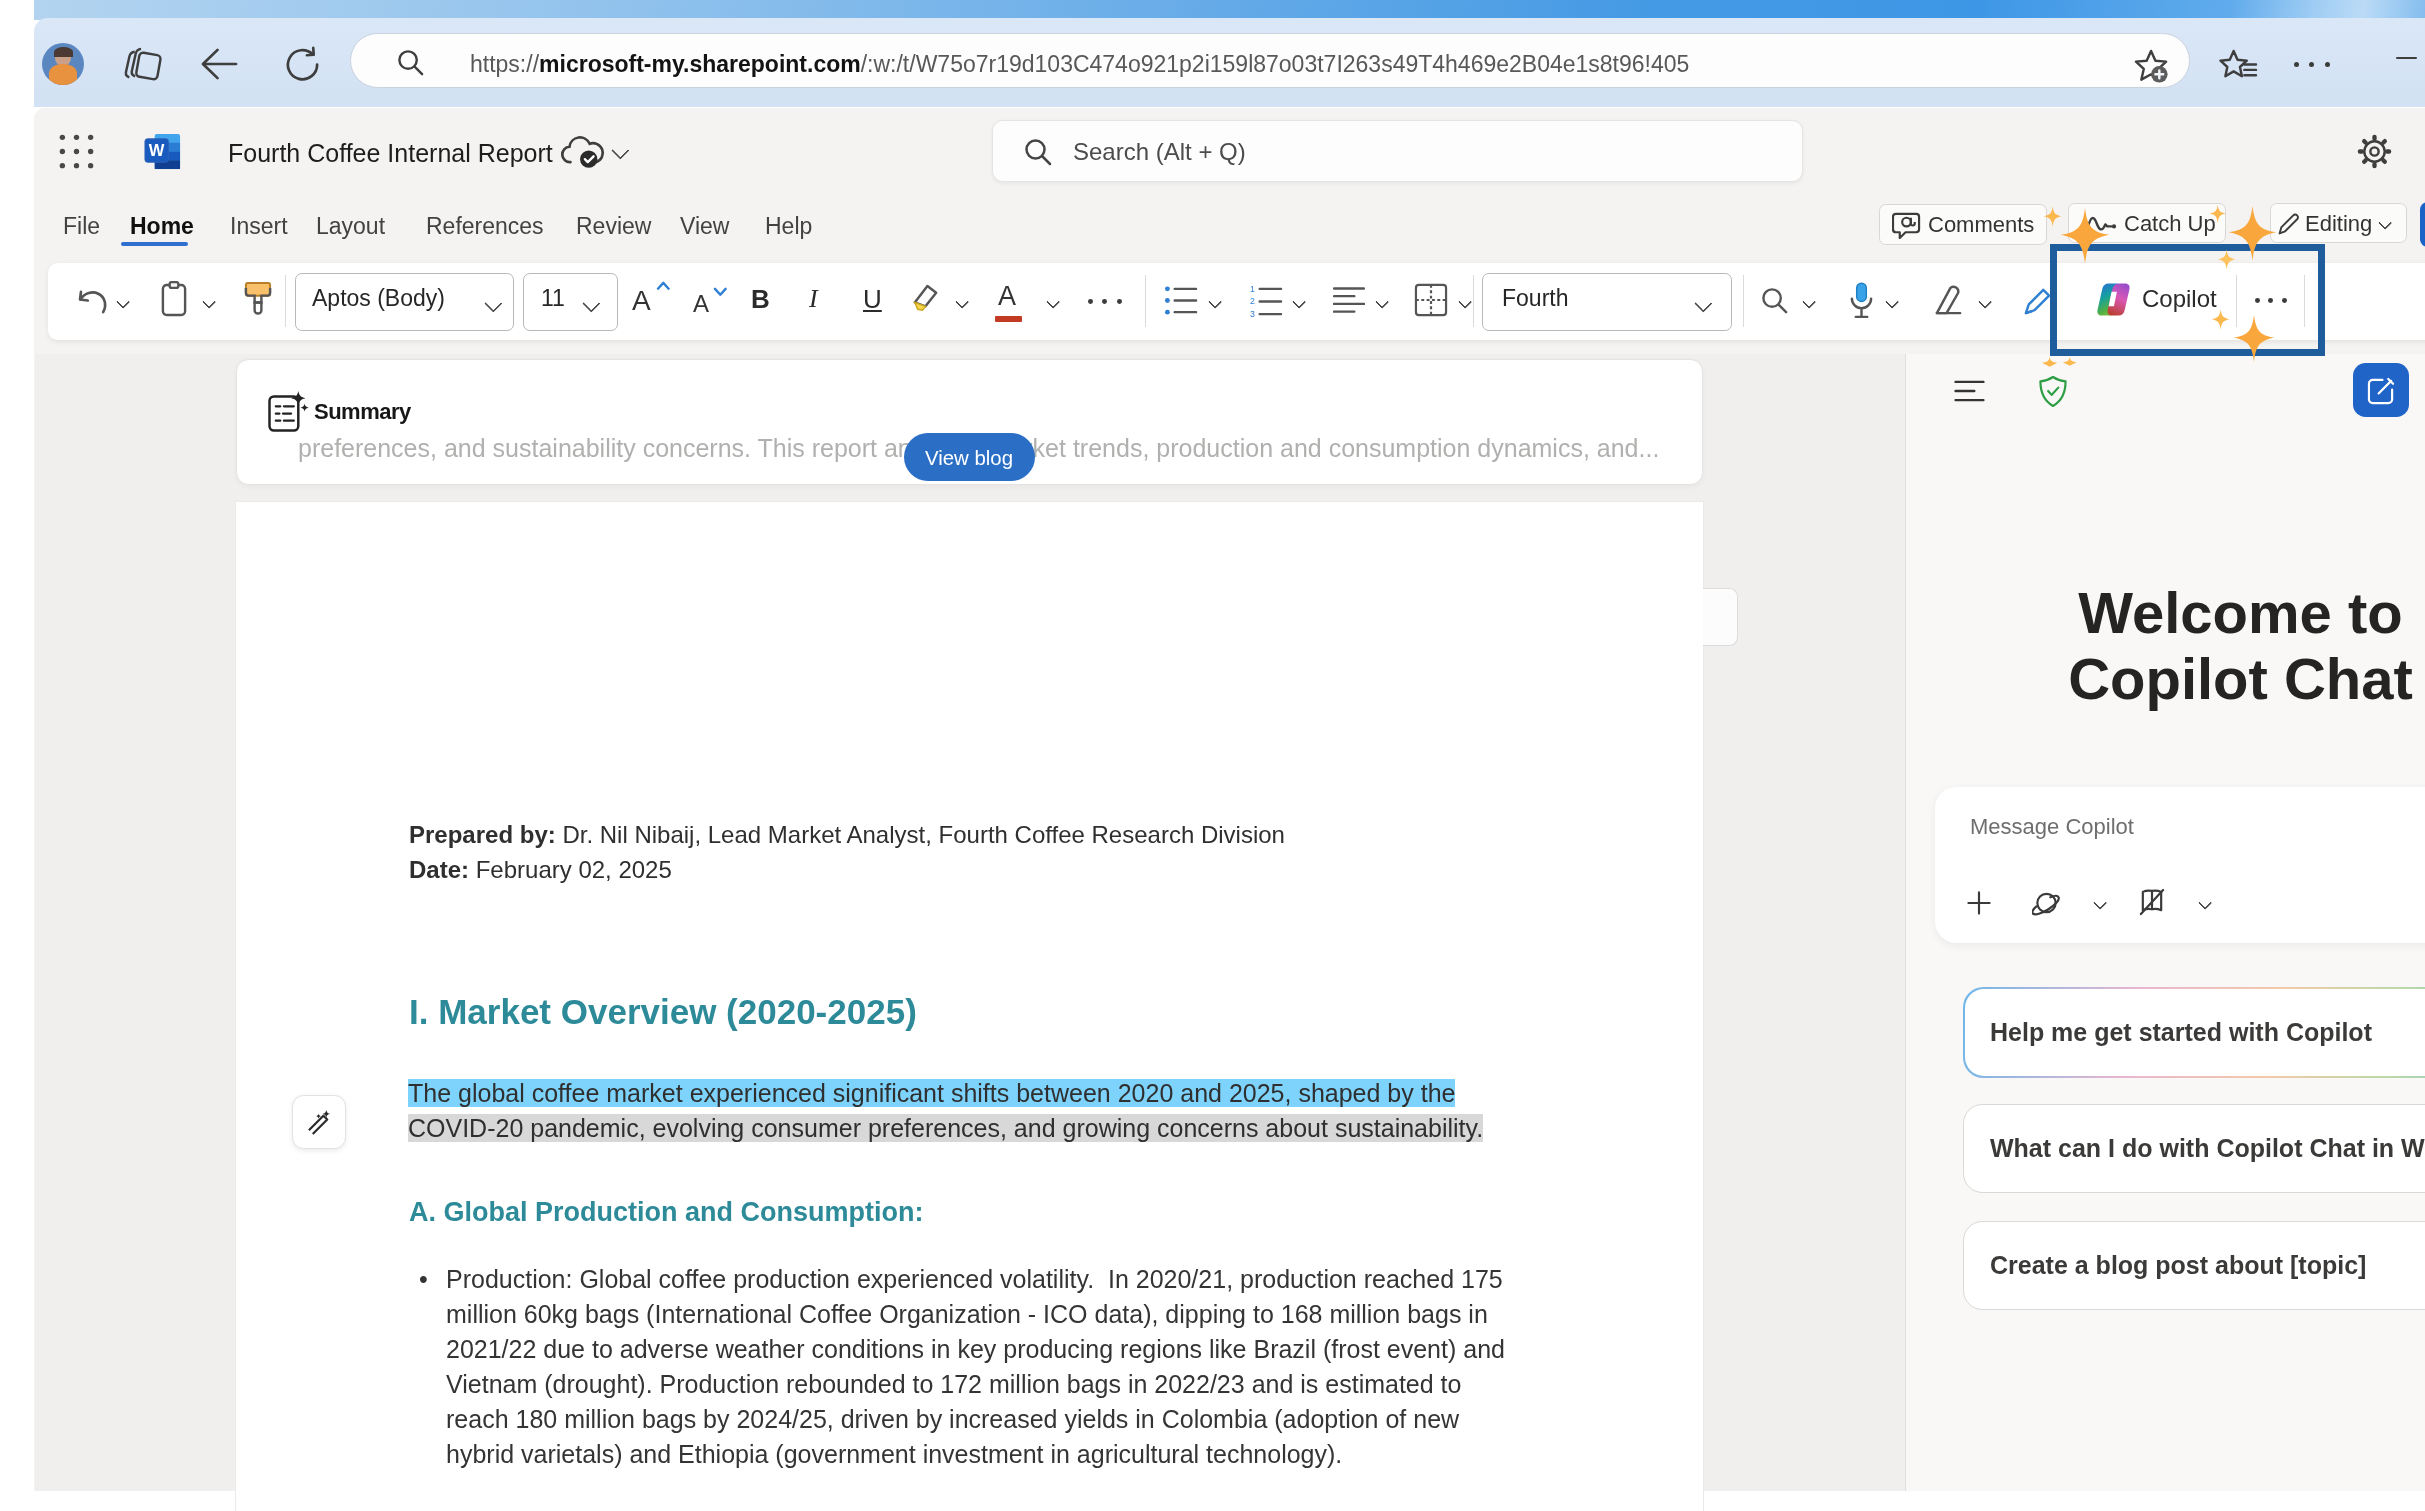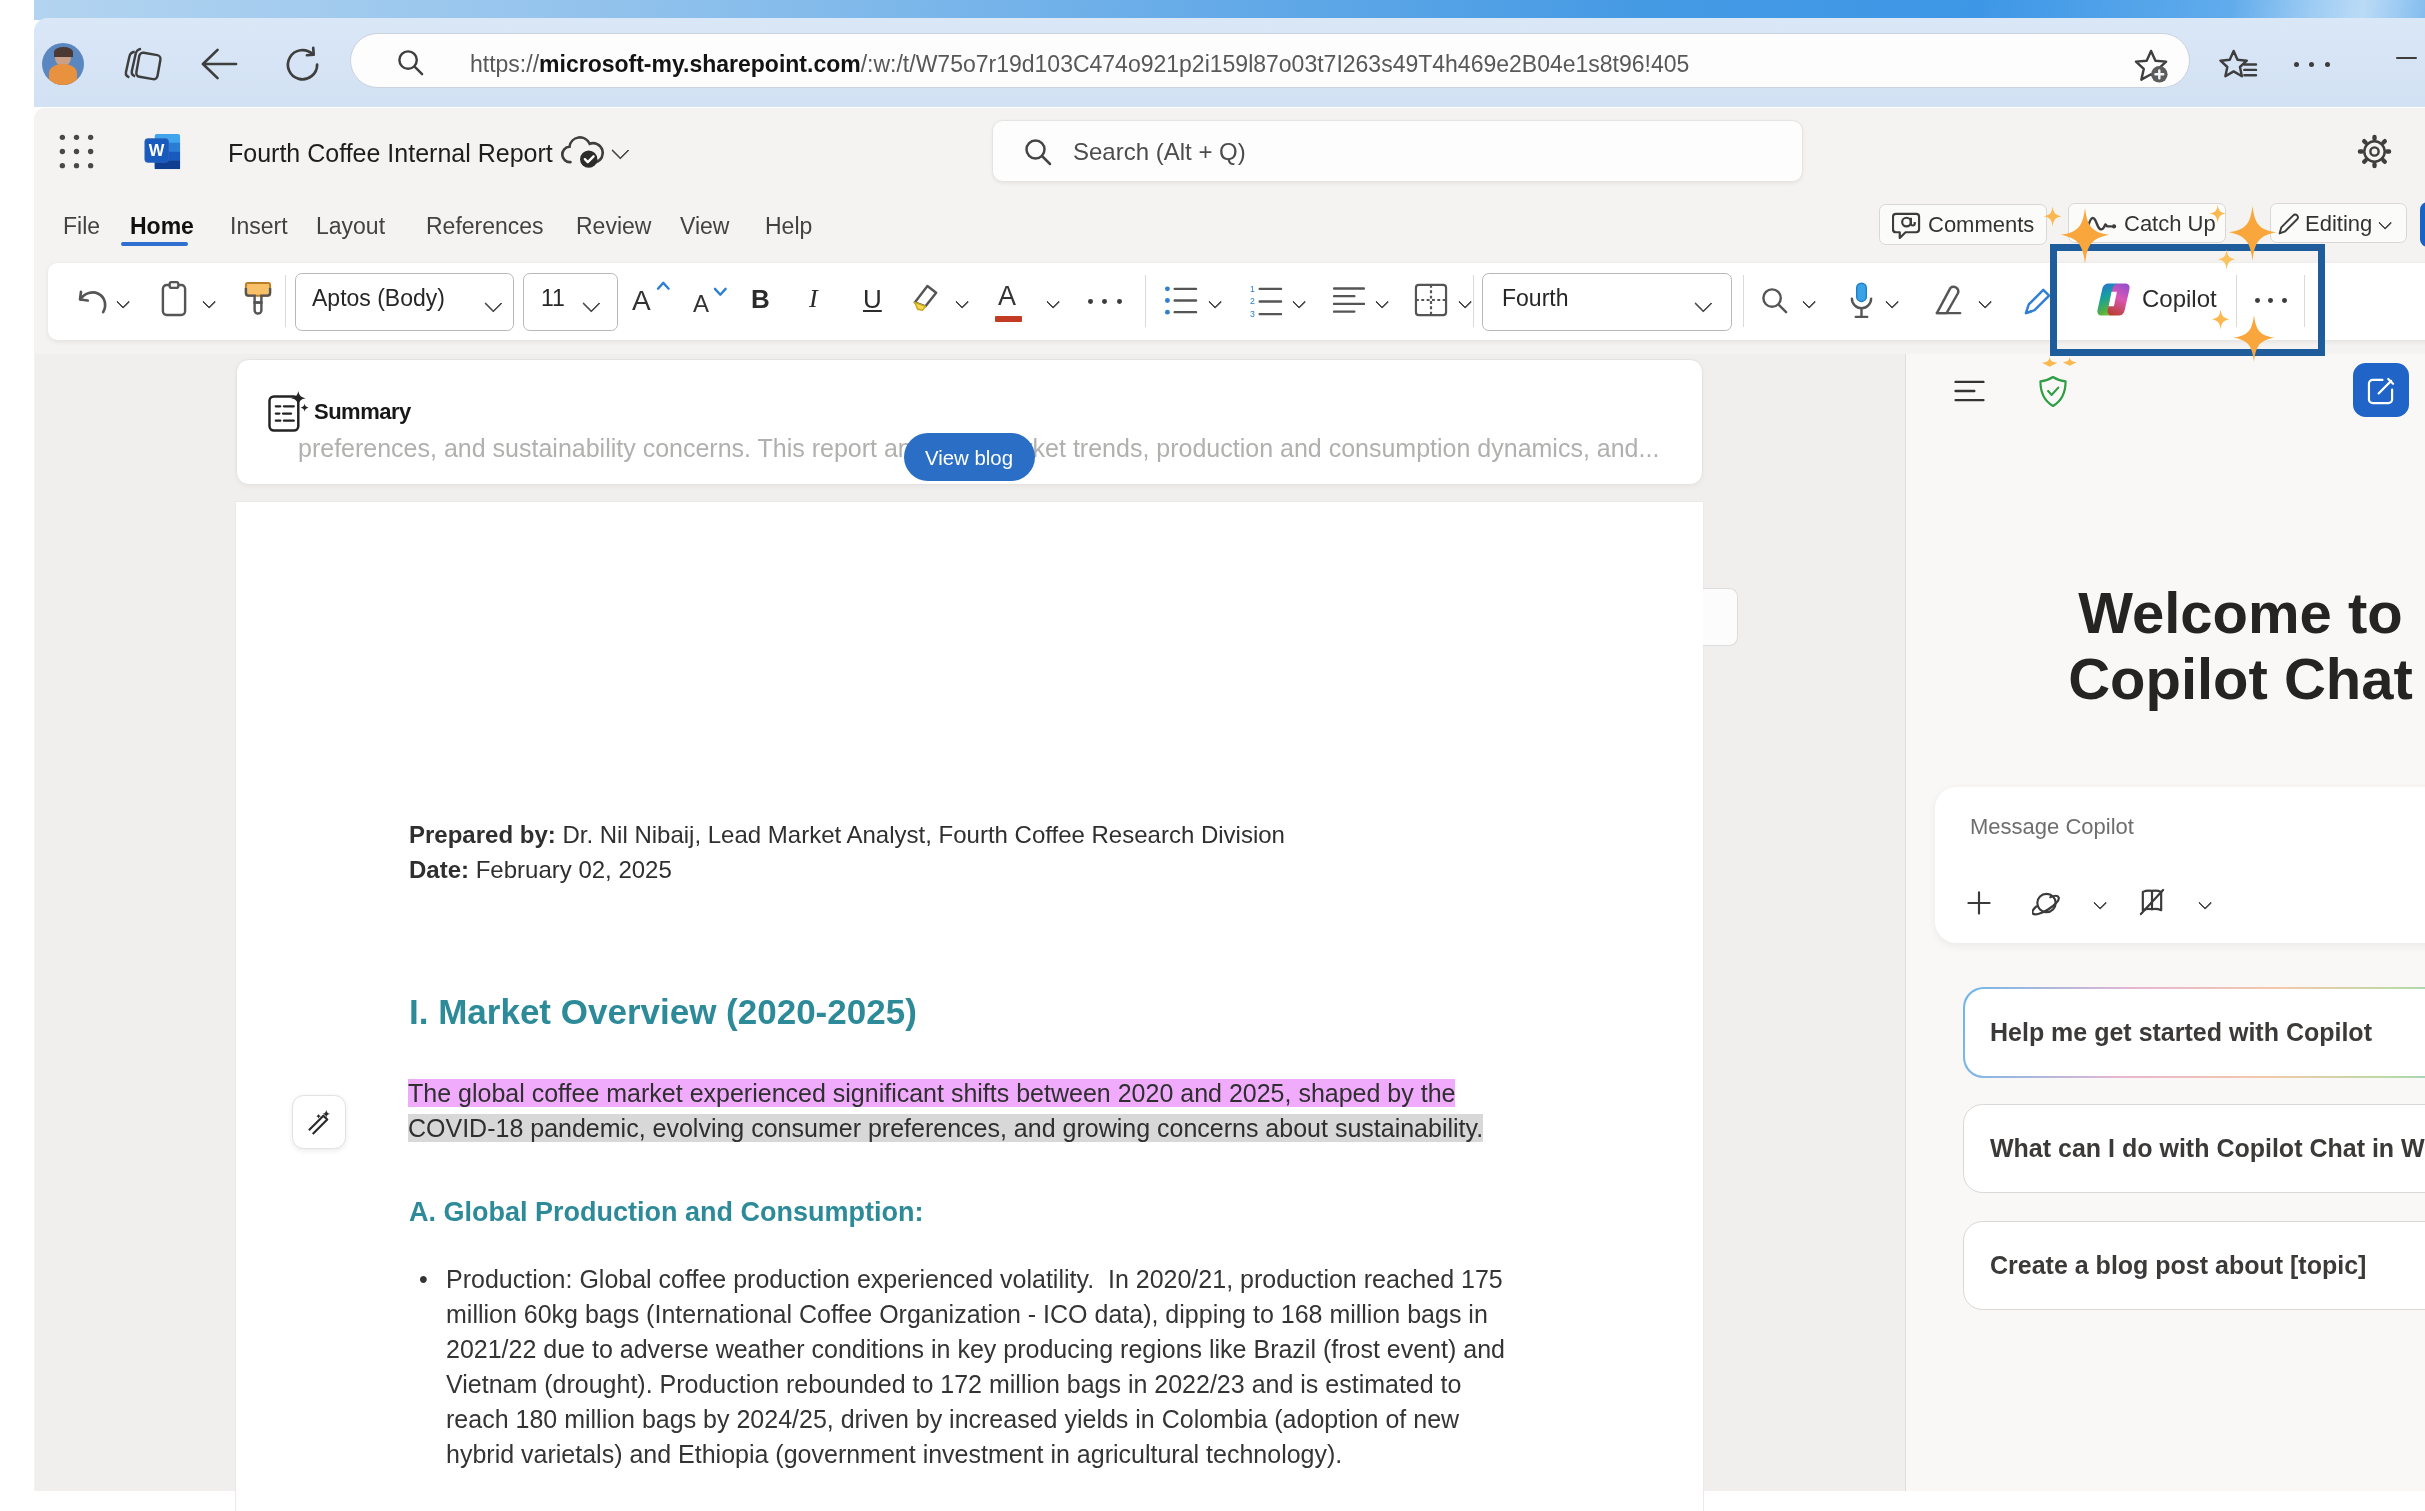--- a/index.html
+++ b/index.html
@@ -105,21 +105,21 @@
 <div class="abs" style="left:925px;top:447px;font-size:20.4px;color:#ffffff;">View blog</div>
 
 <div class="abs" style="left:236px;top:502px;width:1467px;height:1010px;background:#ffffff;box-shadow:0 0 0 1px #ebeae9;"></div>
 <div class="abs" style="left:1703px;top:588px;width:35px;height:58px;background:#fcfcfc;border:1px solid #dcdcdc;border-left:none;border-radius:0 8.7px 8.7px 0;box-sizing:border-box;"></div>
 
 
 <div class="abs" style="left:409px;top:817px;font-size:24px;line-height:35px;color:#2f2f2f;"><b>Prepared by:</b> Dr. Nil Nibaij, Lead Market Analyst, Fourth Coffee Research Division<br><b>Date:</b> February 02, 2025</div>
 
 <div class="abs" style="left:409px;top:992px;font-size:35px;line-height:39px;font-weight:bold;color:#2c8a99;">I. Market Overview (2020-2025)</div>
 
-<div class="abs" style="left:408px;top:1076px;font-size:25px;line-height:35px;color:#2f2f2f;"><span style="background:#f0abfc;">The global coffee market experienced significant shifts between 2020 and 2025, shaped by the</span><br><span style="background:#d8d8d8;">COVID-18 pandemic, evolving consumer preferences, and growing concerns about sustainability.</span></div>
+<div class="abs" style="left:408px;top:1076px;font-size:25px;line-height:35px;color:#2f2f2f;"><span style="background:#7dd3fc;">The global coffee market experienced significant shifts between 2020 and 2025, shaped by the</span><br><span style="background:#d8d8d8;">COVID-20 pandemic, evolving consumer preferences, and growing concerns about sustainability.</span></div>
 
 <div class="abs" style="left:292px;top:1095px;width:54px;height:54px;border-radius:11.6px;background:#ffffff;border:1px solid #e3e2e1;box-sizing:border-box;box-shadow:0 1.9px 4.9px rgba(0,0,0,0.08);"></div>
 
 <div class="abs" style="left:409px;top:1196px;font-size:27px;line-height:32px;font-weight:bold;color:#2c8a99;">A. Global Production and Consumption:</div>
 
 <div class="abs" style="left:419px;top:1262px;font-size:25px;line-height:35px;color:#343434;">•</div>
 <div class="abs" style="left:446px;top:1262px;font-size:25px;line-height:35px;color:#343434;">Production: Global coffee production experienced volatility.&nbsp; In 2020/21, production reached 175<br>million 60kg bags (International Coffee Organization - ICO data), dipping to 168 million bags in<br>2021/22 due to adverse weather conditions in key producing regions like Brazil (frost event) and<br>Vietnam (drought). Production rebounded to 172 million bags in 2022/23 and is estimated to<br>reach 180 million bags by 2024/25, driven by increased yields in Colombia (adoption of new<br>hybrid varietals) and Ethiopia (government investment in agricultural technology).</div>
 
 <div class="abs" style="left:2353px;top:363px;width:56px;height:54px;border-radius:12.6px;background:#2064c8;"></div>
 

